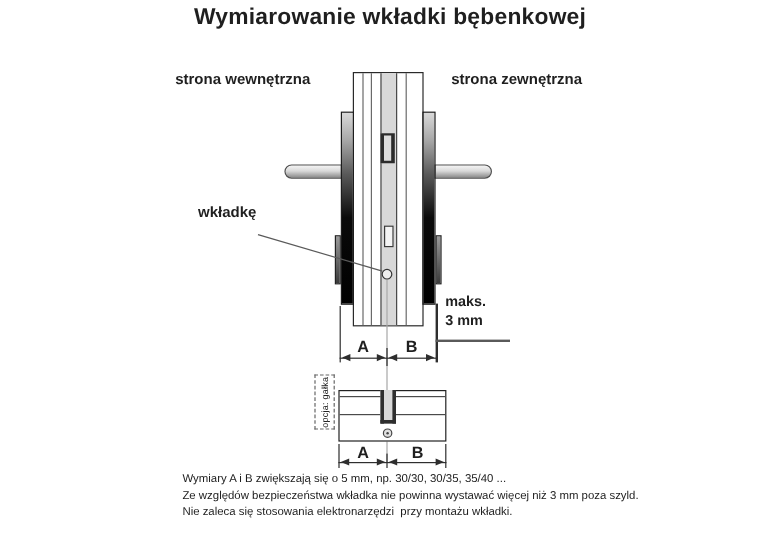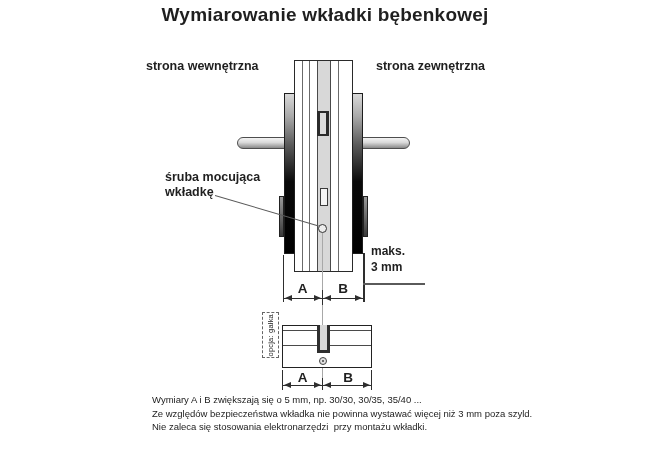--- a/index.html
+++ b/index.html
@@ -78,21 +78,20 @@
   <div class="abs plate" style="left:284px;"></div>
   <div class="abs plate" style="left:352px;"></div>
 
   <div class="abs centerline"></div>
 
   <div class="abs keyway-big"></div>
   <div class="abs keyway-small"></div>
   <div class="abs screw-dot"></div>
 
   <div class="abs screw-label">
-    <div>śruba mocująca</div>
     <div>wkładkę</div>
   </div>
   <div class="abs leader"></div>
 
   <div class="abs dline" style="left:363px; top:253px; width:1.5px; height:49px;"></div>
   <div class="abs" style="left:363px; top:283px; width:62px; height:1.5px; background:#5a5a5a;"></div>
   <div class="abs max-label">
     <div>maks.</div>
     <div>3 mm</div>
   </div>

